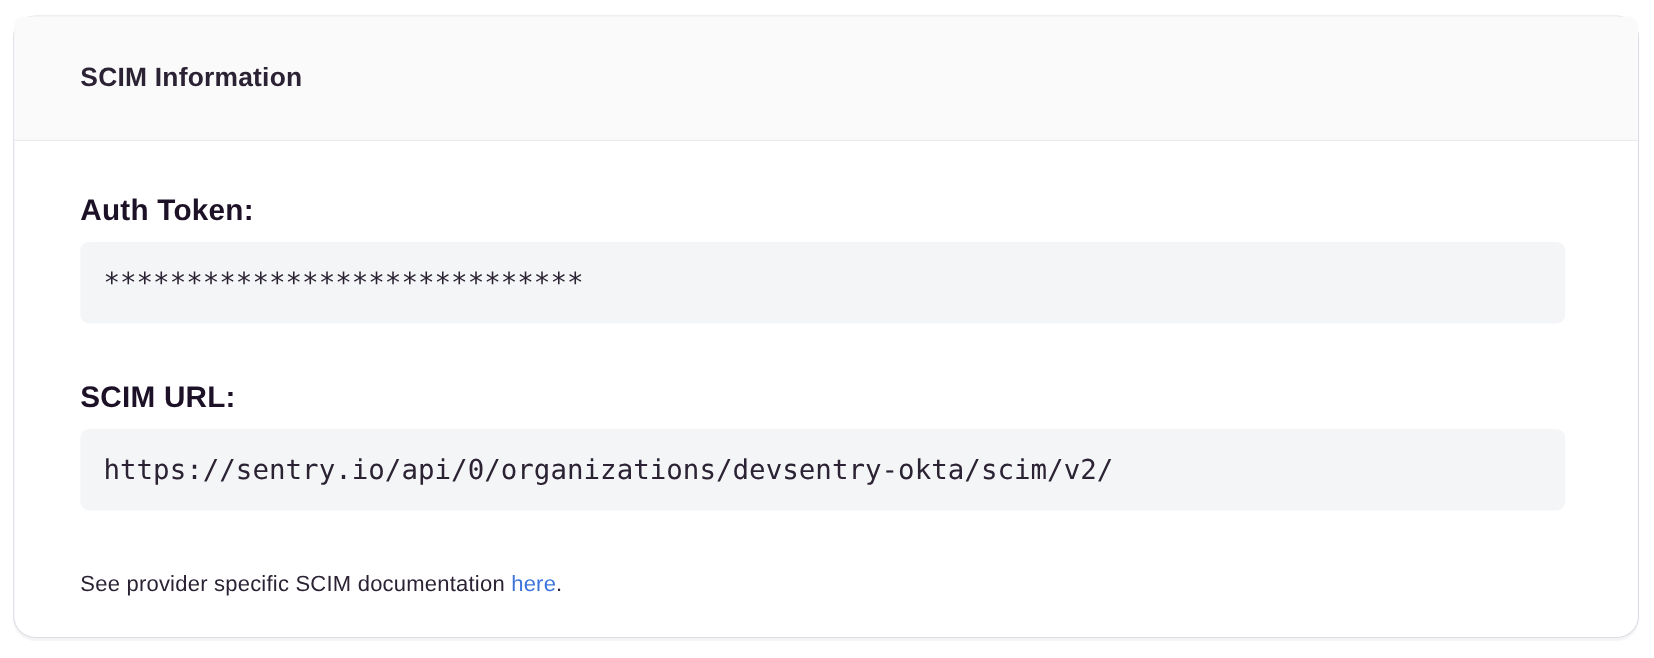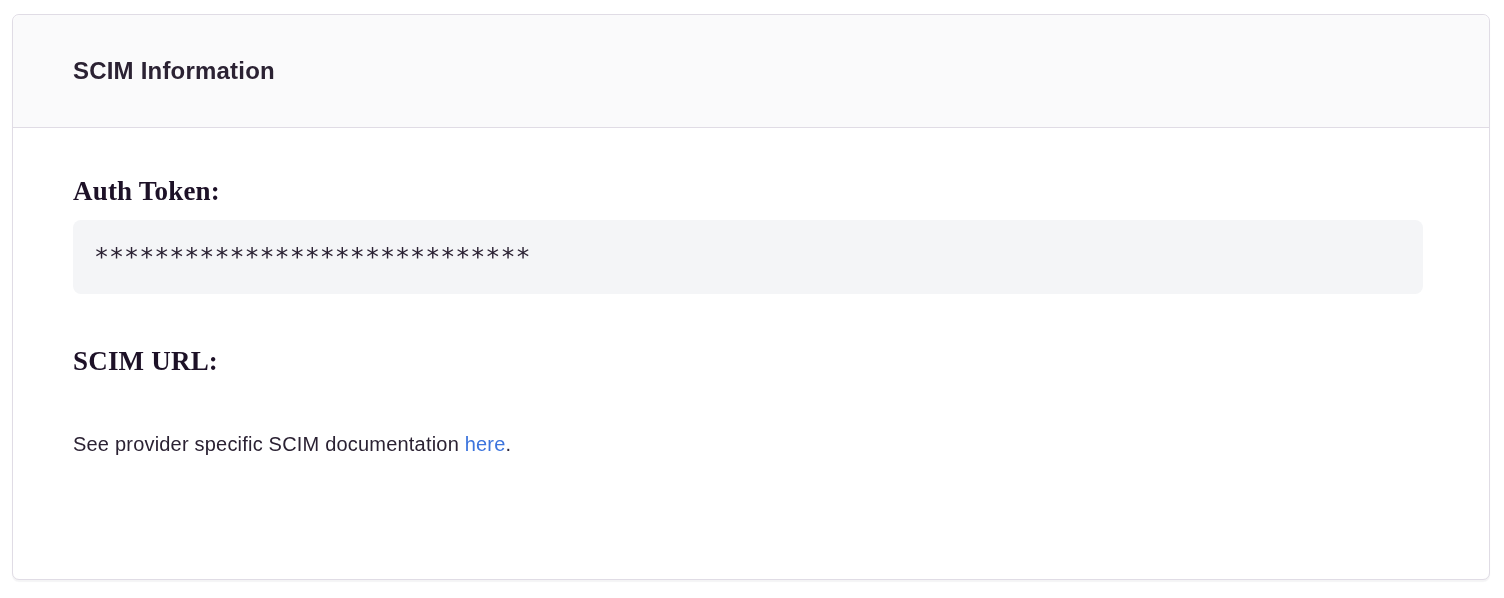--- a/index.html
+++ b/index.html
@@ -9,21 +9,21 @@
     font-family: "Liberation Sans", sans-serif;
     overflow: hidden;
   }
   .page { position: relative; width: 1504px; height: 598px; }
 
   .panel {
     position: absolute;
     left: 12px; top: 14px; right: 14px; bottom: 18px;
     background: #ffffff;
     border: 1px solid #e0dce5;
-    border-radius: 7px;
+    border-radius: 20px;
     box-shadow: 0 2px 1px rgba(43, 34, 51, 0.05);
   }
 
   .panel-header {
     background: #fafafb;
     border-bottom: 1px solid #e0dce5;
     border-radius: 8px 8px 0 0;
     padding: 41px 60px;
   }
   .panel-title {
@@ -38,21 +38,20 @@
     padding: 47px 66px 46px 60px;
   }
 
   .field-label {
     font-size: 27px;
     font-weight: 700;
     color: #1d1127;
     line-height: 32px;
     margin-bottom: 13px;
     letter-spacing: 0.2px;
-    font-family: Liberation Serif, serif;
   }
 
   .code-box {
     background: #f4f5f7;
     border-radius: 8px;
     padding: 22px 21px;
     font-family: "DejaVu Sans Mono", "Liberation Mono", monospace;
     font-size: 25px;
     line-height: 30px;
     color: #2b2233;
@@ -86,19 +85,20 @@
 
     <div class="panel-body">
 
       <div class="field">
         <div class="field-label">Auth Token:</div>
         <div class="code-box">*****************************</div>
       </div>
 
       <div class="field">
         <div class="field-label">SCIM URL:</div>
+        <div class="code-box">https://sentry.io/api/0/organizations/devsentry-okta/scim/v2/</div>
       </div>
 
       <p class="footer-text"><span>See provider specific SCIM documentation </span><a href="#" class="doc-link">here</a><span>.</span></p>
 
     </div>
   </section>
 </div>
 
 </body></html>

